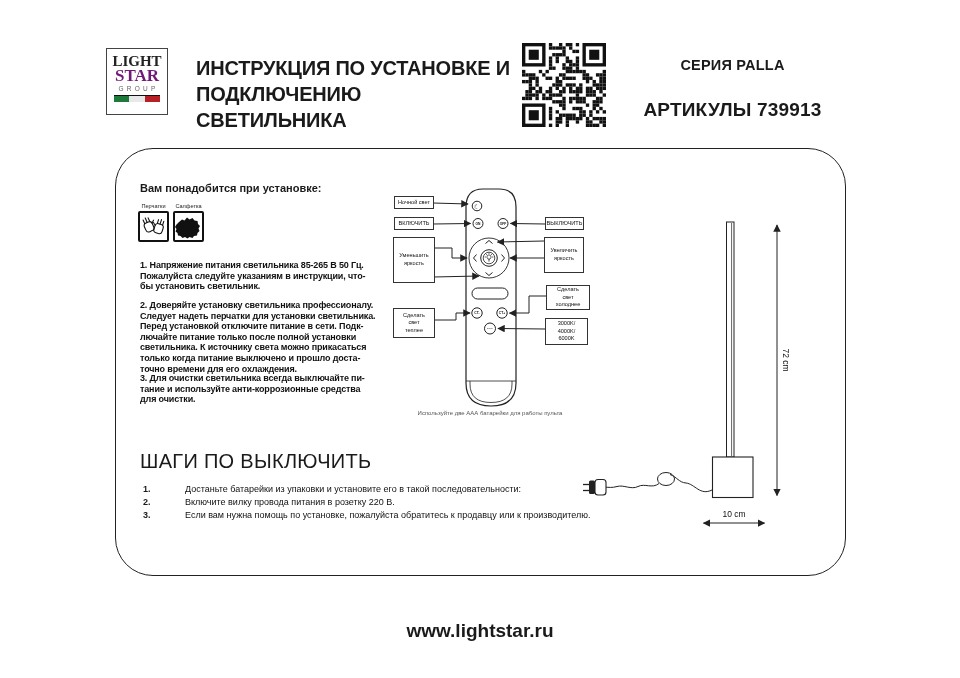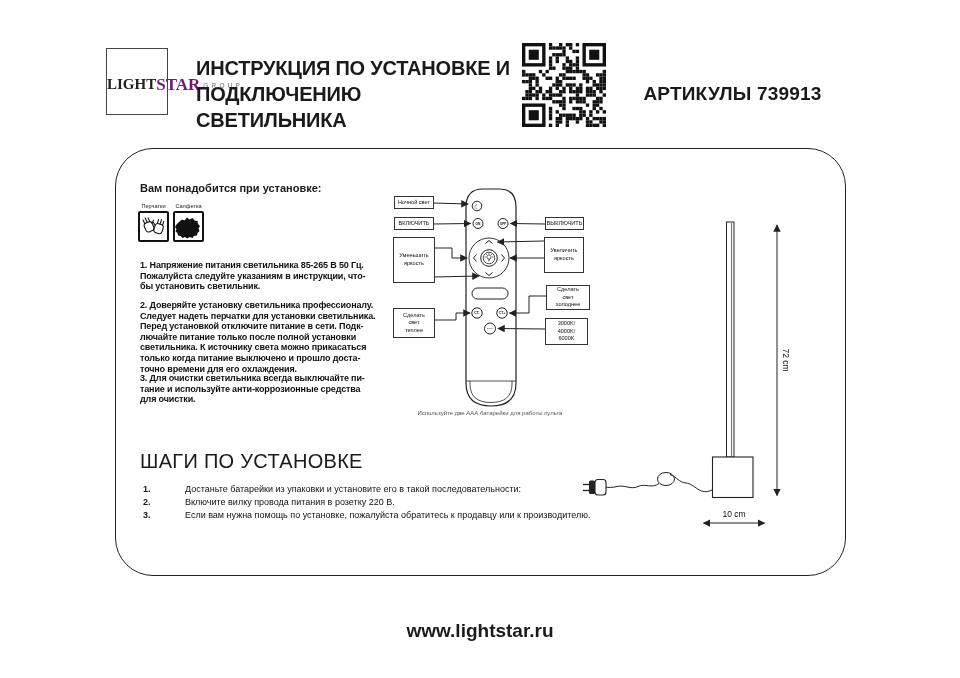--- a/index.html
+++ b/index.html
@@ -2,21 +2,21 @@
 <html><head>
 <meta charset="utf-8">
 <style>
   html,body{margin:0;padding:0;background:#fff;}
   #page{position:relative;width:960px;height:678px;background:#fff;overflow:hidden;
         font-family:"Liberation Sans",sans-serif;color:#1a1a1a;}
   .abs{position:absolute;}
 
   
   #logo{left:106px;top:48px;width:62px;height:67px;border:1.3px solid #444;
-        display:flex;flex-direction:row;align-items:center;justify-content:flex-start;
+        display:flex;flex-direction:column;align-items:center;justify-content:flex-start;
         padding-top:6px;box-sizing:border-box;background:#fff;}
   #logo .l1{font-family:"Liberation Serif",serif;font-weight:700;font-size:15px;line-height:13px;letter-spacing:0px;color:#222;}
   #logo .l2{font-family:"Liberation Serif",serif;font-weight:700;font-size:17px;line-height:15px;color:#701a75;}
   #logo .l3{font-size:6.5px;letter-spacing:3.2px;color:#666;margin-top:2px;margin-left:3px;}
   #logo .flag{width:46px;height:6px;margin-top:3px;border-top:1.4px solid #111;display:flex;}
   #logo .flag span{flex:1;height:100%;}
 
   #main-title{left:196px;top:55px;width:320px;font-size:20px;font-weight:700;
               line-height:26px;white-space:pre-line;letter-spacing:-0.2px;}
   #series-block{left:625px;top:57px;width:215px;text-align:center;}
@@ -317,20 +317,21 @@
         <rect x="6.88" y="6.88" width="10.32" height="10.32" fill="#111"></rect>
         <rect x="61.92" y="0" width="24.08" height="24.08" fill="#111"></rect>
         <rect x="65.36" y="3.44" width="17.2" height="17.2" fill="#fff"></rect>
         <rect x="68.8" y="6.88" width="10.32" height="10.32" fill="#111"></rect>
         <rect x="0" y="61.92" width="24.08" height="24.08" fill="#111"></rect>
         <rect x="3.44" y="65.36" width="17.2" height="17.2" fill="#fff"></rect>
         <rect x="6.88" y="68.8" width="10.32" height="10.32" fill="#111"></rect>
       </svg></div>
 
   <div id="series-block" class="abs">
+    <div id="series">СЕРИЯ PALLA</div>
     <div id="article">АРТИКУЛЫ 739913</div>
   </div>
 
   <div id="sheet" class="abs"></div>
 
   <div id="tools-heading" class="abs">Вам понадобится при установке:</div>
 
   <div id="tool-gloves" class="tool">
     <div class="tlabel">Перчатки</div>
     <div class="tbox">
@@ -365,21 +366,21 @@
 Следует надеть перчатки для установки светильника.
 Перед установкой отключите питание в сети. Подк-
 лючайте питание только после полной установки
 светильника. К источнику света можно прикасаться
 только когда питание выключено и прошло доста-
 точно времени для его охлаждения.</div>
   <div id="note-3" class="note">3. Для очистки светильника всегда выключайте пи-
 тание и используйте анти-коррозионные средства
 для очистки.</div>
 
-  <div id="steps-heading" class="abs">ШАГИ ПО УСТАНОВКЕ</div>
+  <div id="steps-heading" class="abs">ШАГИ ПО ВЫКЛЮЧИТЬ</div>
 
   <div id="step-0" class="step">
     <span class="num">1.</span>
     <span class="txt">Достаньте батарейки из упаковки и установите его в такой последовательности:</span>
   </div>
   <div id="step-1" class="step">
     <span class="num">2.</span>
     <span class="txt">Включите вилку провода питания в розетку 220 В.</span>
   </div>
   <div id="step-2" class="step">

